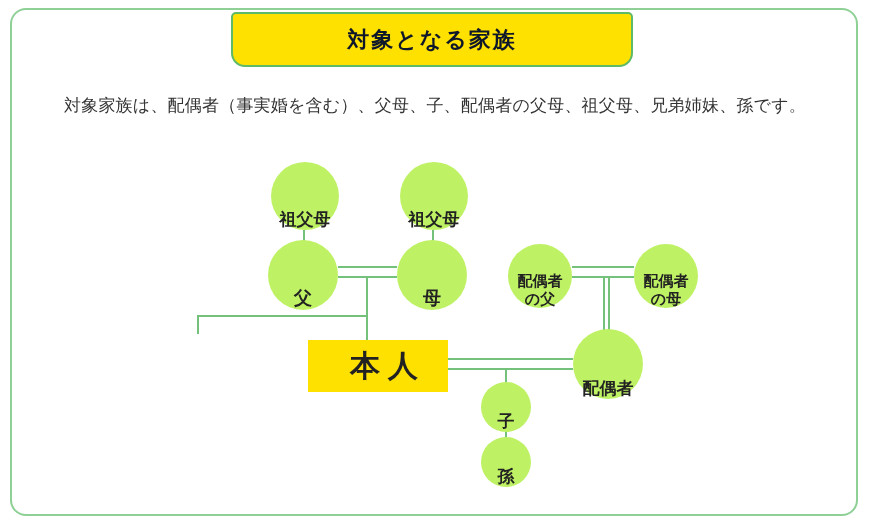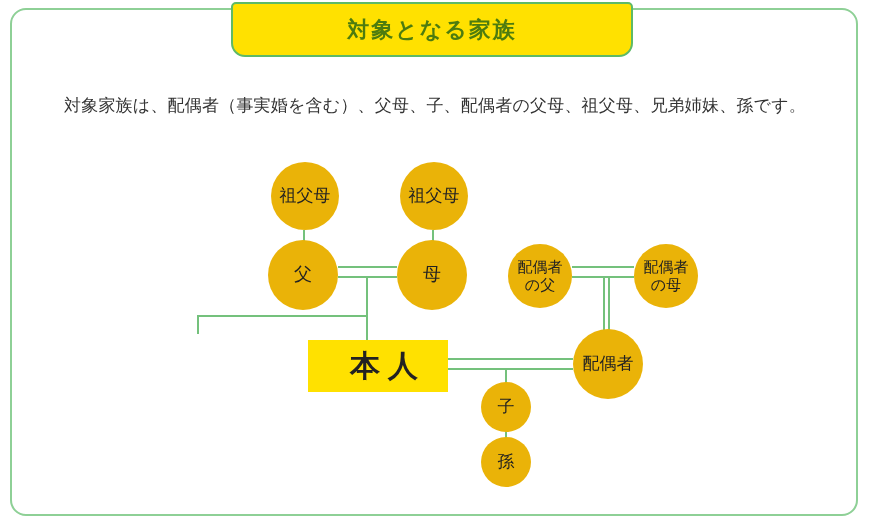--- a/index.html
+++ b/index.html
@@ -12,42 +12,42 @@
 
   
   .frame {
     position: absolute; left: 10px; top: 8px; width: 848px; height: 508px;
     border: 2px solid #8ed096; border-radius: 16px; box-sizing: border-box;
     background: #ffffff;
   }
 
   
   .title-box {
-    position: absolute; left: 231px; top: 2px; width: 402px; height: 55px;
+    position: absolute; left: 231px; top: 12px; width: 402px; height: 55px;
     background: #ffe100; border: 2px solid #5eba66;
     border-radius: 5px 5px 14px 14px; box-sizing: border-box;
     display: flex; align-items: center; justify-content: center;
-    font-size: 22px; font-weight: bold; color: #4d7c0f; letter-spacing: 2px;
+    font-size: 22px; font-weight: bold; color: #0f172a; letter-spacing: 2px;
   }
 
   .desc {
     position: absolute; left: 0; top: 94px; width: 870px;
     text-align: center; font-size: 17px; color: #333333; letter-spacing: 0.2px;
   }
 
   .footnote {
     position: absolute; left: 40px; top: 489px;
     font-size: 15px; color: #333333;
   }
 
   
   .circle {
-    position: absolute; background: #eab308; border-radius: 50%;
-    display: flex; align-items: center; justify-content: center;
-    text-align: center; font-weight: normal; color: #222222;
+    position: absolute; background: #bef264; border-radius: 50%;
+    display: flex; align-items: flex-end; justify-content: center;
+    text-align: center; font-weight: bold; color: #222222;
     white-space: pre-line; line-height: 1.2;
   }
   .n-gp1  { left: 271px; top: 162px; width: 68px; height: 68px; font-size: 17px; }
   .n-gp2  { left: 400px; top: 162px; width: 68px; height: 68px; font-size: 17px; }
   .n-fa   { left: 268px; top: 240px; width: 70px; height: 70px; font-size: 18px; }
   .n-mo   { left: 397px; top: 240px; width: 70px; height: 70px; font-size: 18px; }
   .n-spf  { left: 508px; top: 244px; width: 64px; height: 64px; font-size: 15px; }
   .n-spm  { left: 634px; top: 244px; width: 64px; height: 64px; font-size: 15px; }
   .n-sib  { left: 163px; top: 333px; width: 70px; height: 70px; font-size: 16px; }
   .n-sp   { left: 573px; top: 329px; width: 70px; height: 70px; font-size: 17px; }

